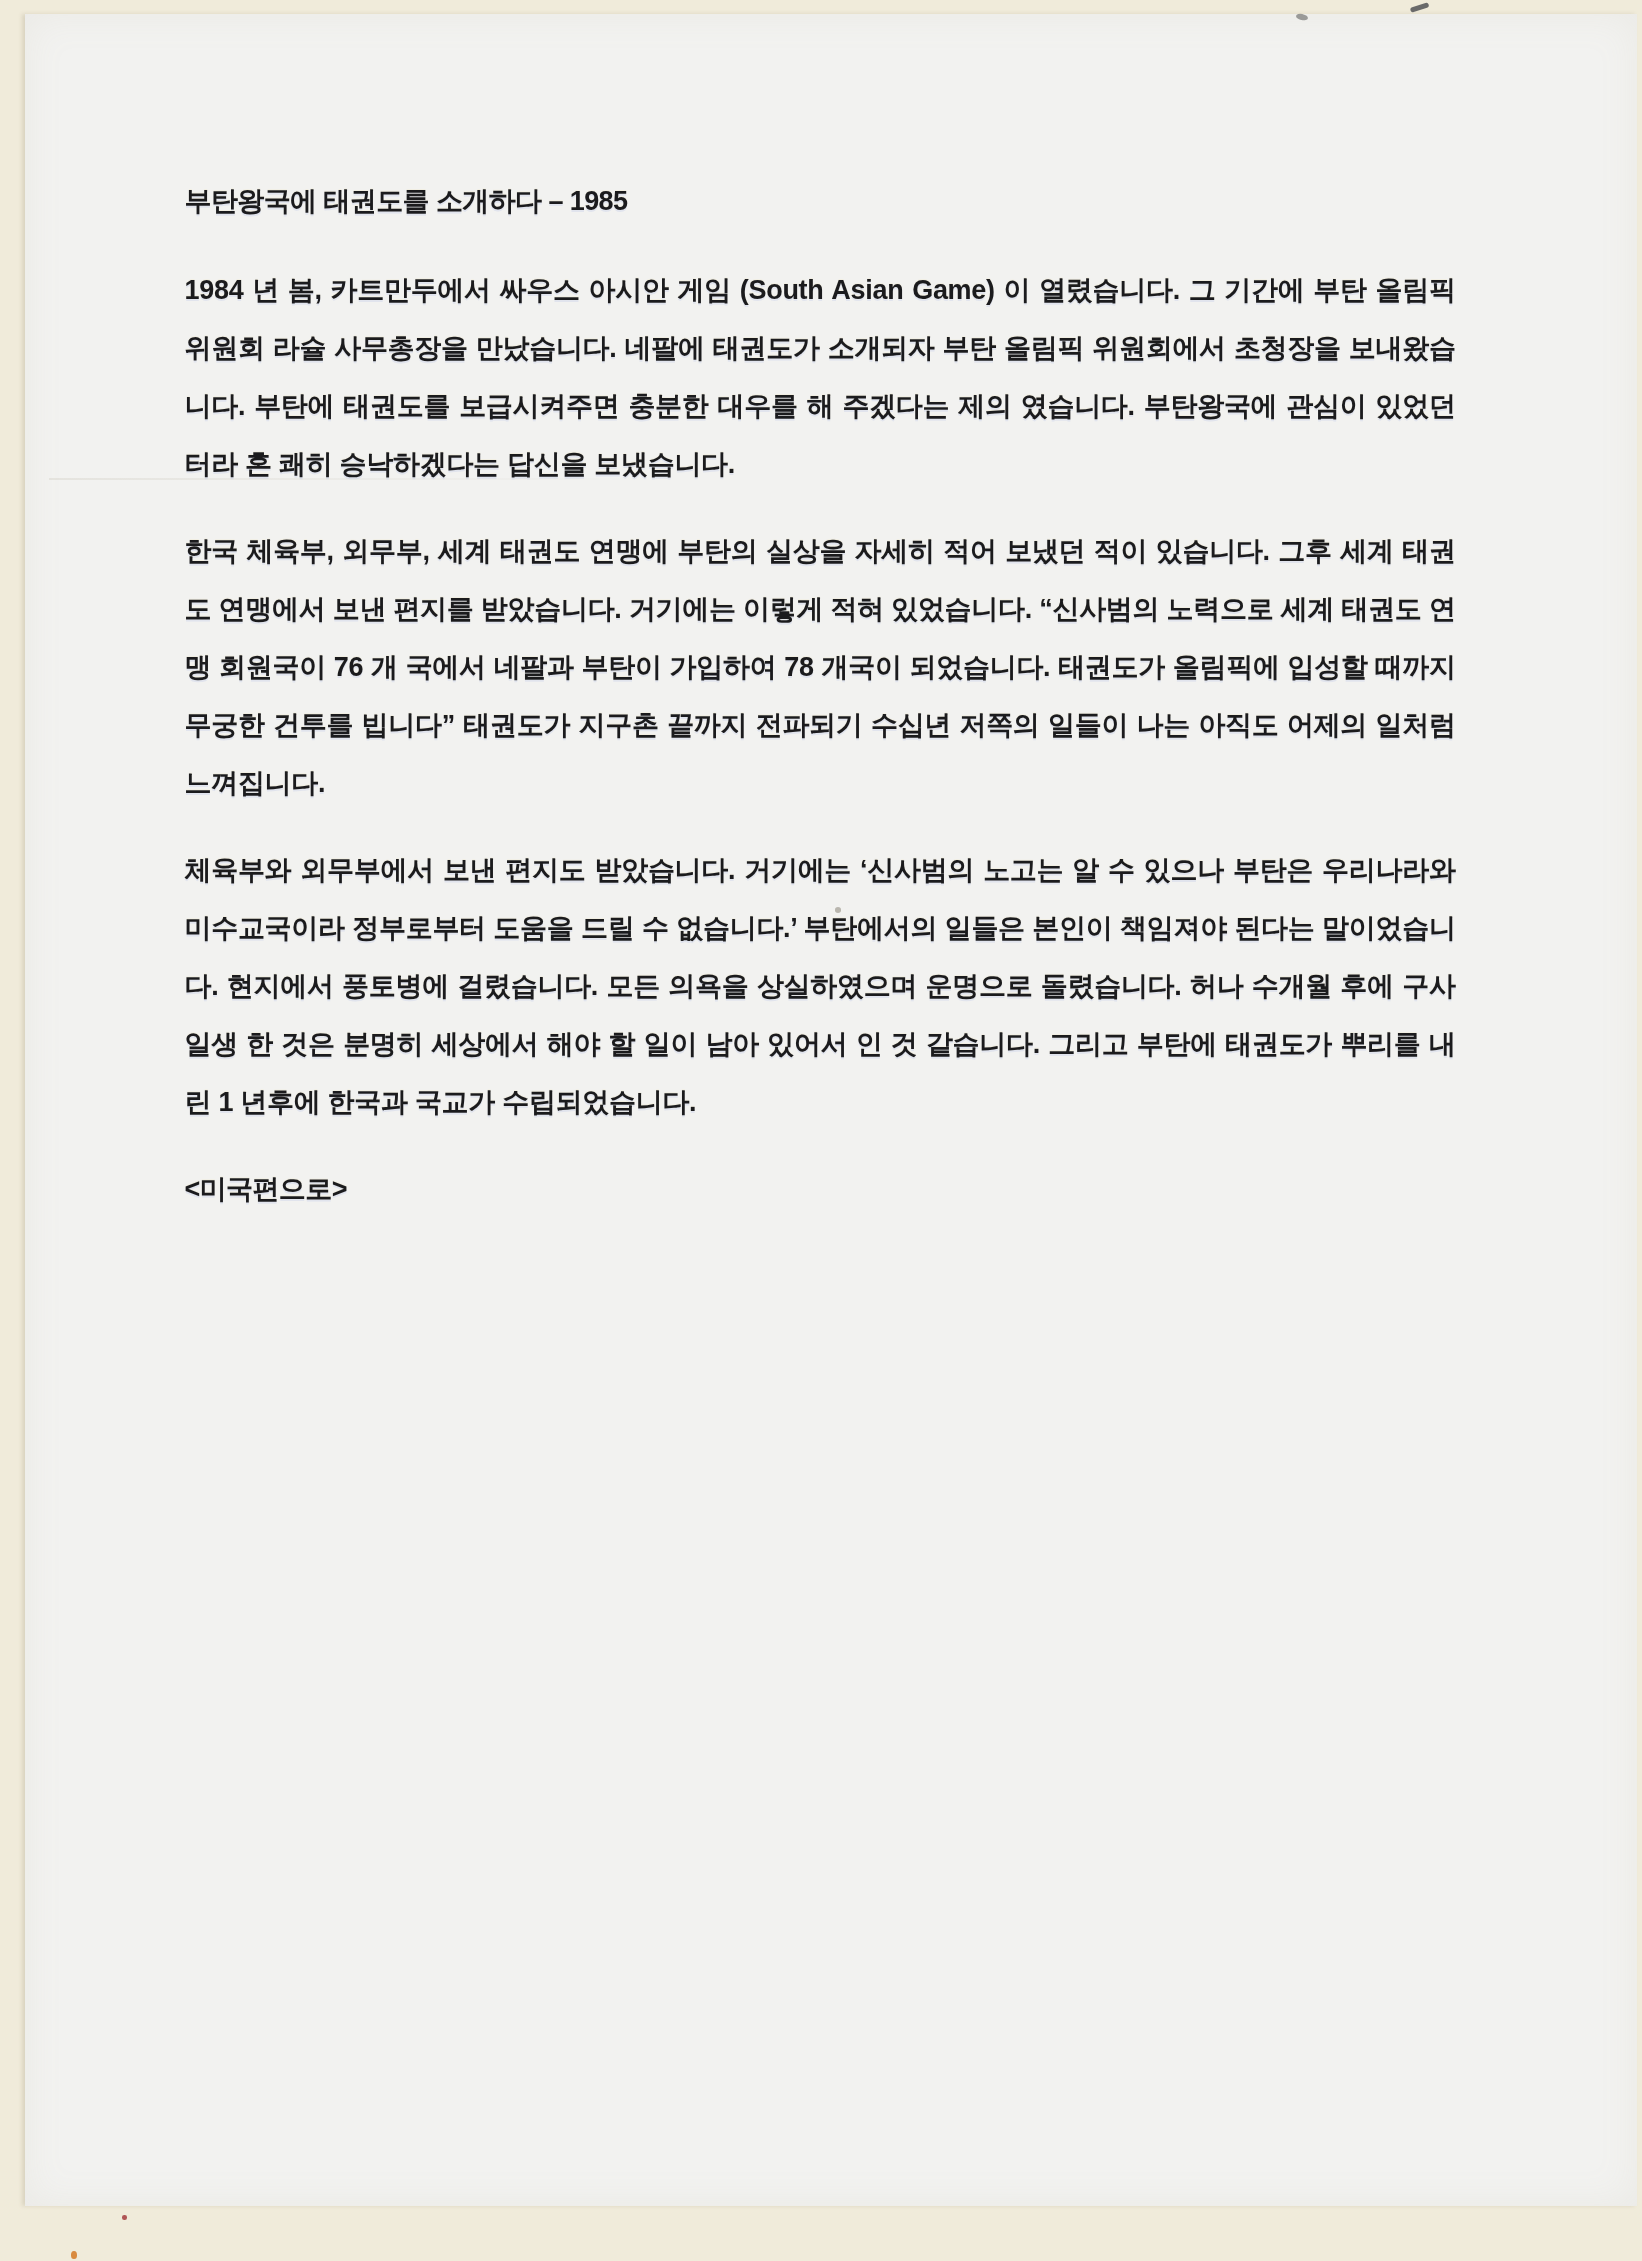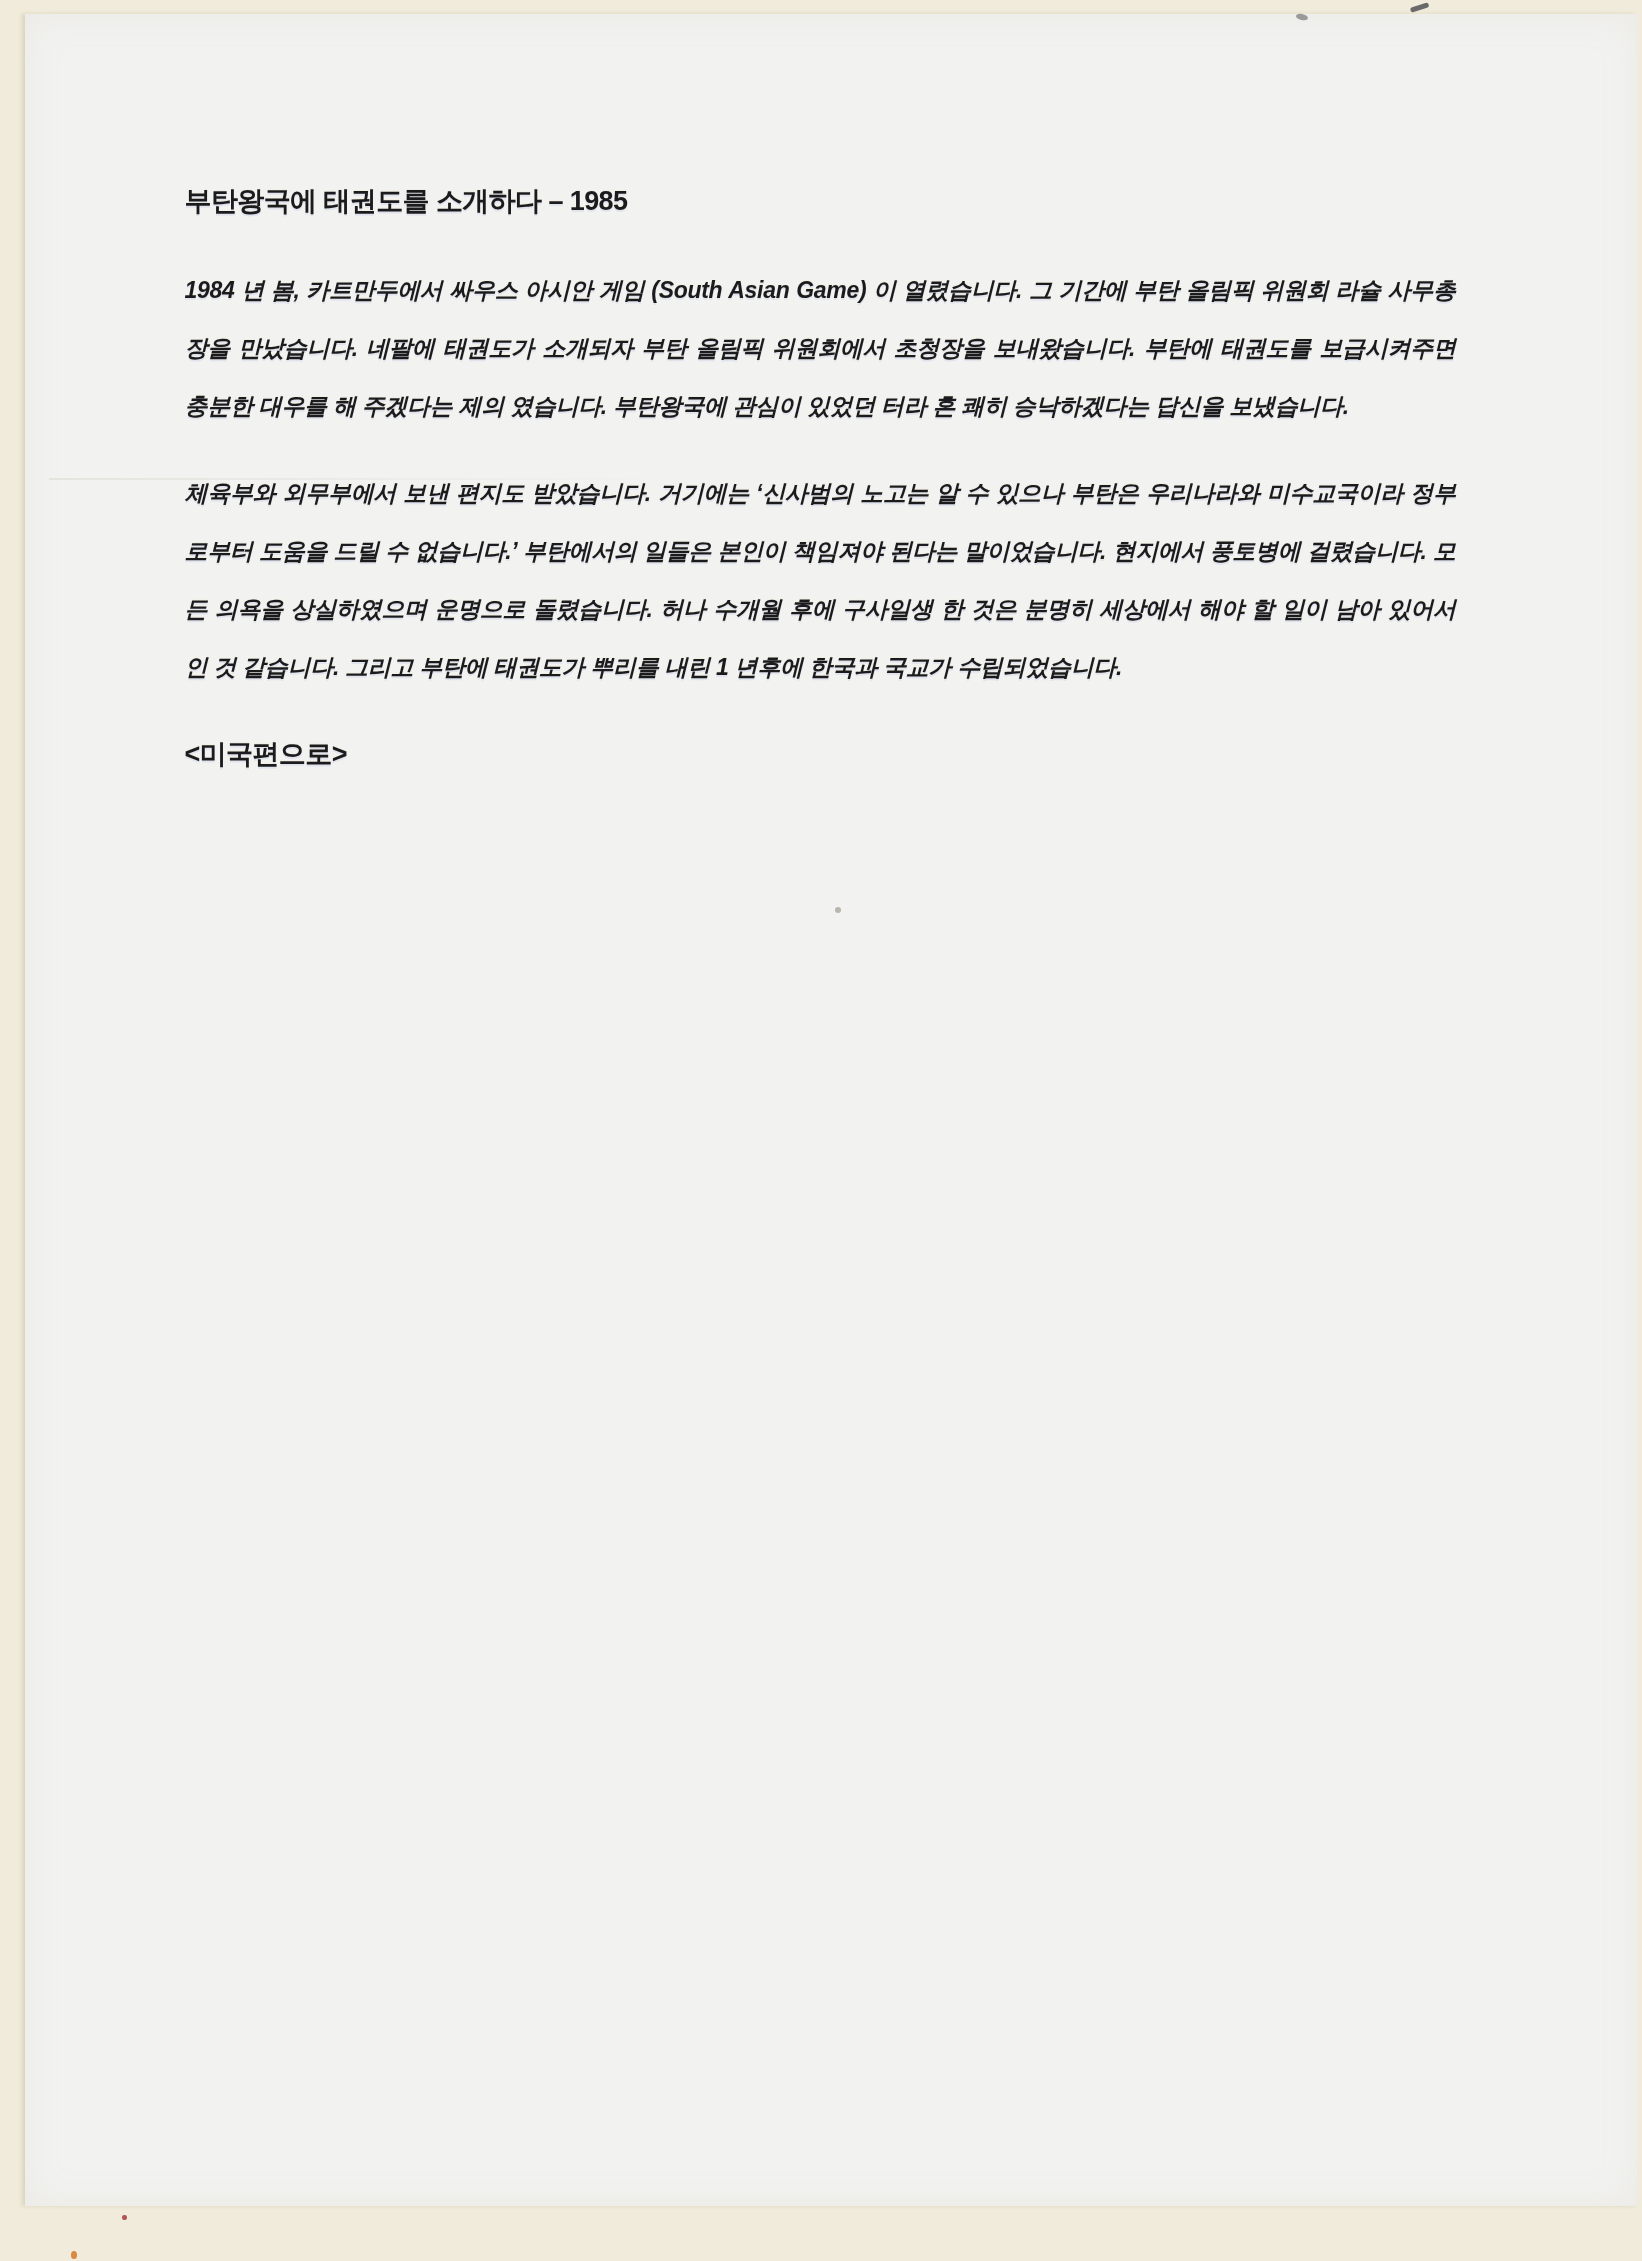--- a/index.html
+++ b/index.html
@@ -31,29 +31,28 @@
   }
   .doc-title{
     font-size:27px;
     font-weight:700;
     line-height:58px;
     margin:0 0 31px 0;
     letter-spacing:-0.6px;
     text-shadow:0 1.9px 0 rgba(110,130,220,0.12),0 -1.3px 0 rgba(235,215,130,0.12);
   }
   .para{
-    font-size:23px;
+    font-size:27px;
     font-weight:600;
     line-height:58px;
     margin:0 14px 29px 0;
     text-align:justify;
     letter-spacing:-0.3px;
     word-break:break-all;
     text-shadow:0 1.9px 0 rgba(110,130,220,0.12),0 -1.3px 0 rgba(235,215,130,0.12);
-    font-style:italic;
   }
   .closing{
     font-size:27px;
     font-weight:700;
     line-height:58px;
     margin:0;
     letter-spacing:-0.6px;
     text-shadow:0 1.9px 0 rgba(110,130,220,0.12),0 -1.3px 0 rgba(235,215,130,0.12);
   }
   
@@ -82,20 +81,21 @@
 </style>
 </head>
 <body>
 
 <div class="scan">
   <div class="paper">
     <div class="fold-shadow"></div>
     <div class="textblock">
       <h1 class="doc-title">부탄왕국에 태권도를 소개하다 – 1985</h1>
       <p class="para">1984 년 봄, 카트만두에서 싸우스 아시안 게임 (South Asian Game) 이 열렸습니다. 그 기간에 부탄 올림픽 위원회 라슐 사무총장을 만났습니다. 네팔에 태권도가 소개되자 부탄 올림픽 위원회에서 초청장을 보내왔습니다. 부탄에 태권도를 보급시켜주면 충분한 대우를 해 주겠다는 제의 였습니다. 부탄왕국에 관심이 있었던 터라 혼 쾌히 승낙하겠다는 답신을 보냈습니다.</p>
+      <p class="para">한국 체육부, 외무부, 세계 태권도 연맹에 부탄의 실상을 자세히 적어 보냈던 적이 있습니다. 그후 세계 태권도 연맹에서 보낸 편지를 받았습니다. 거기에는 이렇게 적혀 있었습니다. “신사범의 노력으로 세계 태권도 연맹 회원국이 76 개 국에서 네팔과 부탄이 가입하여 78 개국이 되었습니다. 태권도가 올림픽에 입성할 때까지 무궁한 건투를 빕니다” 태권도가 지구촌 끝까지 전파되기 수십년 저쪽의 일들이 나는 아직도 어제의 일처럼 느껴집니다.</p>
       <p class="para">체육부와 외무부에서 보낸 편지도 받았습니다. 거기에는 ‘신사범의 노고는 알 수 있으나 부탄은 우리나라와 미수교국이라 정부로부터 도움을 드릴 수 없습니다.’ 부탄에서의 일들은 본인이 책임져야 된다는 말이었습니다. 현지에서 풍토병에 걸렸습니다. 모든 의욕을 상실하였으며 운명으로 돌렸습니다. 허나 수개월 후에 구사일생 한 것은 분명히 세상에서 해야 할 일이 남아 있어서 인 것 같습니다. 그리고 부탄에 태권도가 뿌리를 내린 1 년후에 한국과 국교가 수립되었습니다.</p>
       <p class="closing">&lt;미국편으로&gt;</p>
     </div>
   </div>
   <div class="speck speck-dash"></div>
   <div class="speck speck-gray"></div>
   <div class="speck speck-orange"></div>
   <div class="speck speck-red"></div>
   <div class="speck speck-dot"></div>
 </div>

